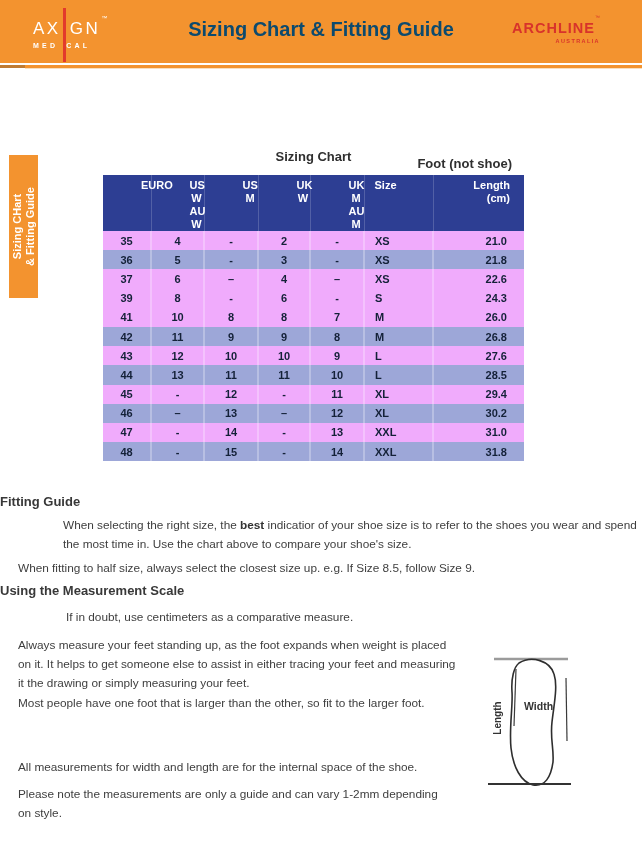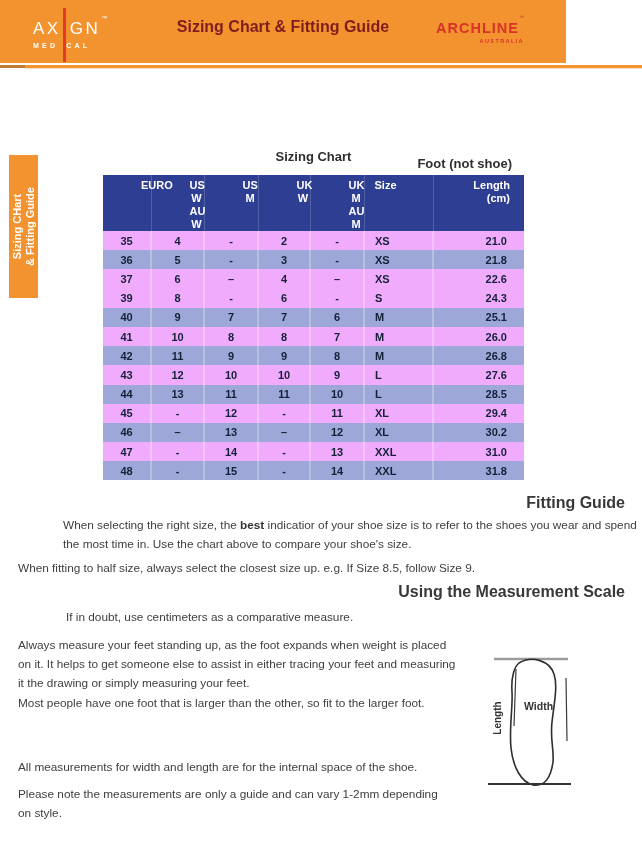--- a/index.html
+++ b/index.html
@@ -1,28 +1,28 @@
 <!DOCTYPE html>
 <html><head>
 <meta charset="utf-8">
 <style>
   * { margin:0; padding:0; box-sizing:border-box; }
   body { background:#fff; font-family:"Liberation Sans", sans-serif; }
   .page { position:relative; width:642px; height:848px; background:#fff; overflow:hidden; }
 
   
-  .banner { position:absolute; left:0; top:0; width:566px; height:63px; background:#F3932F; }
+  .banner { position:absolute; left:0; top:0; width:642px; height:63px; background:#F3932F; }
   .axign { position:absolute; left:33px; top:19px; color:#fff; }
   .axign-row1 { font-size:17px; letter-spacing:2.5px; display:flex; }
   .axign-row1 .gap { width:9px; }
   .axign-tm { font-size:6px; vertical-align:top; position:relative; top:-4px; left:1px; }
   .axign-row2 { font-size:7px; font-weight:bold; letter-spacing:3.2px; display:flex; margin-top:3px; }
   .axign-row2 .gap { width:8px; }
   .axign-redline { position:absolute; left:30px; top:-11px; width:2.5px; height:54px; background:#E23A2C; }
-  .banner-title { position:absolute; left:50%; top:18px; transform:translateX(-50%); color:#7f1d1d; font-size:16px; font-weight:bold; white-space:nowrap; }
+  .banner-title { position:absolute; left:50%; top:18px; transform:translateX(-50%); color:#0c4a6e; font-size:20px; font-weight:bold; white-space:nowrap; }
   .archline { position:absolute; right:42px; top:19px; color:#D8332B; text-align:right; }
   .archline-name { font-size:14.5px; font-weight:bold; letter-spacing:1px; }
   .archline-tm { font-size:5px; vertical-align:top; position:relative; top:-5px; }
   .archline-sub { font-size:5.5px; font-weight:bold; letter-spacing:1.4px; margin-top:1px; }
 
   
   .rule { position:absolute; left:0; top:65px; width:642px; height:4px; }
   .rule-orange { position:absolute; left:0; top:0; width:642px; height:3px; background:#F3932F; }
   .rule-dark { position:absolute; left:0; top:0; width:25px; height:3px; background:#BF7B33; }
   .rule-pale { position:absolute; left:25px; top:3px; width:617px; height:1px; background:#FADFBC; }
@@ -46,21 +46,21 @@
   table.sizing td { height:19.2px; font-size:11px; font-weight:bold; color:#142138; text-align:center;
     border-right:2px solid rgba(255,255,255,0.28); }
   table.sizing td:last-child { border-right:none; }
   table.sizing tr.odd td { background:#f0abfc; }
   table.sizing tr.even td { background:#9DA7D8; }
   table.sizing th.c5, table.sizing td.c5 { text-align:left; padding-left:10px; }
   table.sizing th.c6 { text-align:right; padding-right:14px; }
   table.sizing td.c6 { text-align:right; padding-right:17px; }
 
   
-  .h-center { position:absolute; left:0; width:625px; text-align:right; font-size:16px; font-weight:bold; color:#383838; }
+  .h-center { position:absolute; left:0; width:625px; text-align:left; font-size:13px; font-weight:bold; color:#383838; }
   .para { position:absolute; left:18px; font-size:11.8px; color:#3E3E3E; line-height:19px; white-space:pre-line; }
   .para b { color:#333; }
 
   
   .foot-svg { position:absolute; left:488px; top:648px; }
   .foot-svg text { font-family:"Liberation Sans", sans-serif; fill:#333; }
 </style>
 </head>
 <body>
 
@@ -174,29 +174,20 @@
         </tr>
         <tr class="odd">
           <td class="c0">39</td>
           <td class="c1">8</td>
           <td class="c2">-</td>
           <td class="c3">6</td>
           <td class="c4">-</td>
           <td class="c5">S</td>
           <td class="c6">24.3</td>
         </tr>
-        <tr class="even">
-          <td class="c0">40</td>
-          <td class="c1">9</td>
-          <td class="c2">7</td>
-          <td class="c3">7</td>
-          <td class="c4">6</td>
-          <td class="c5">M</td>
-          <td class="c6">25.1</td>
-        </tr>
         <tr class="odd">
           <td class="c0">41</td>
           <td class="c1">10</td>
           <td class="c2">8</td>
           <td class="c3">8</td>
           <td class="c4">7</td>
           <td class="c5">M</td>
           <td class="c6">26.0</td>
         </tr>
         <tr class="even">

